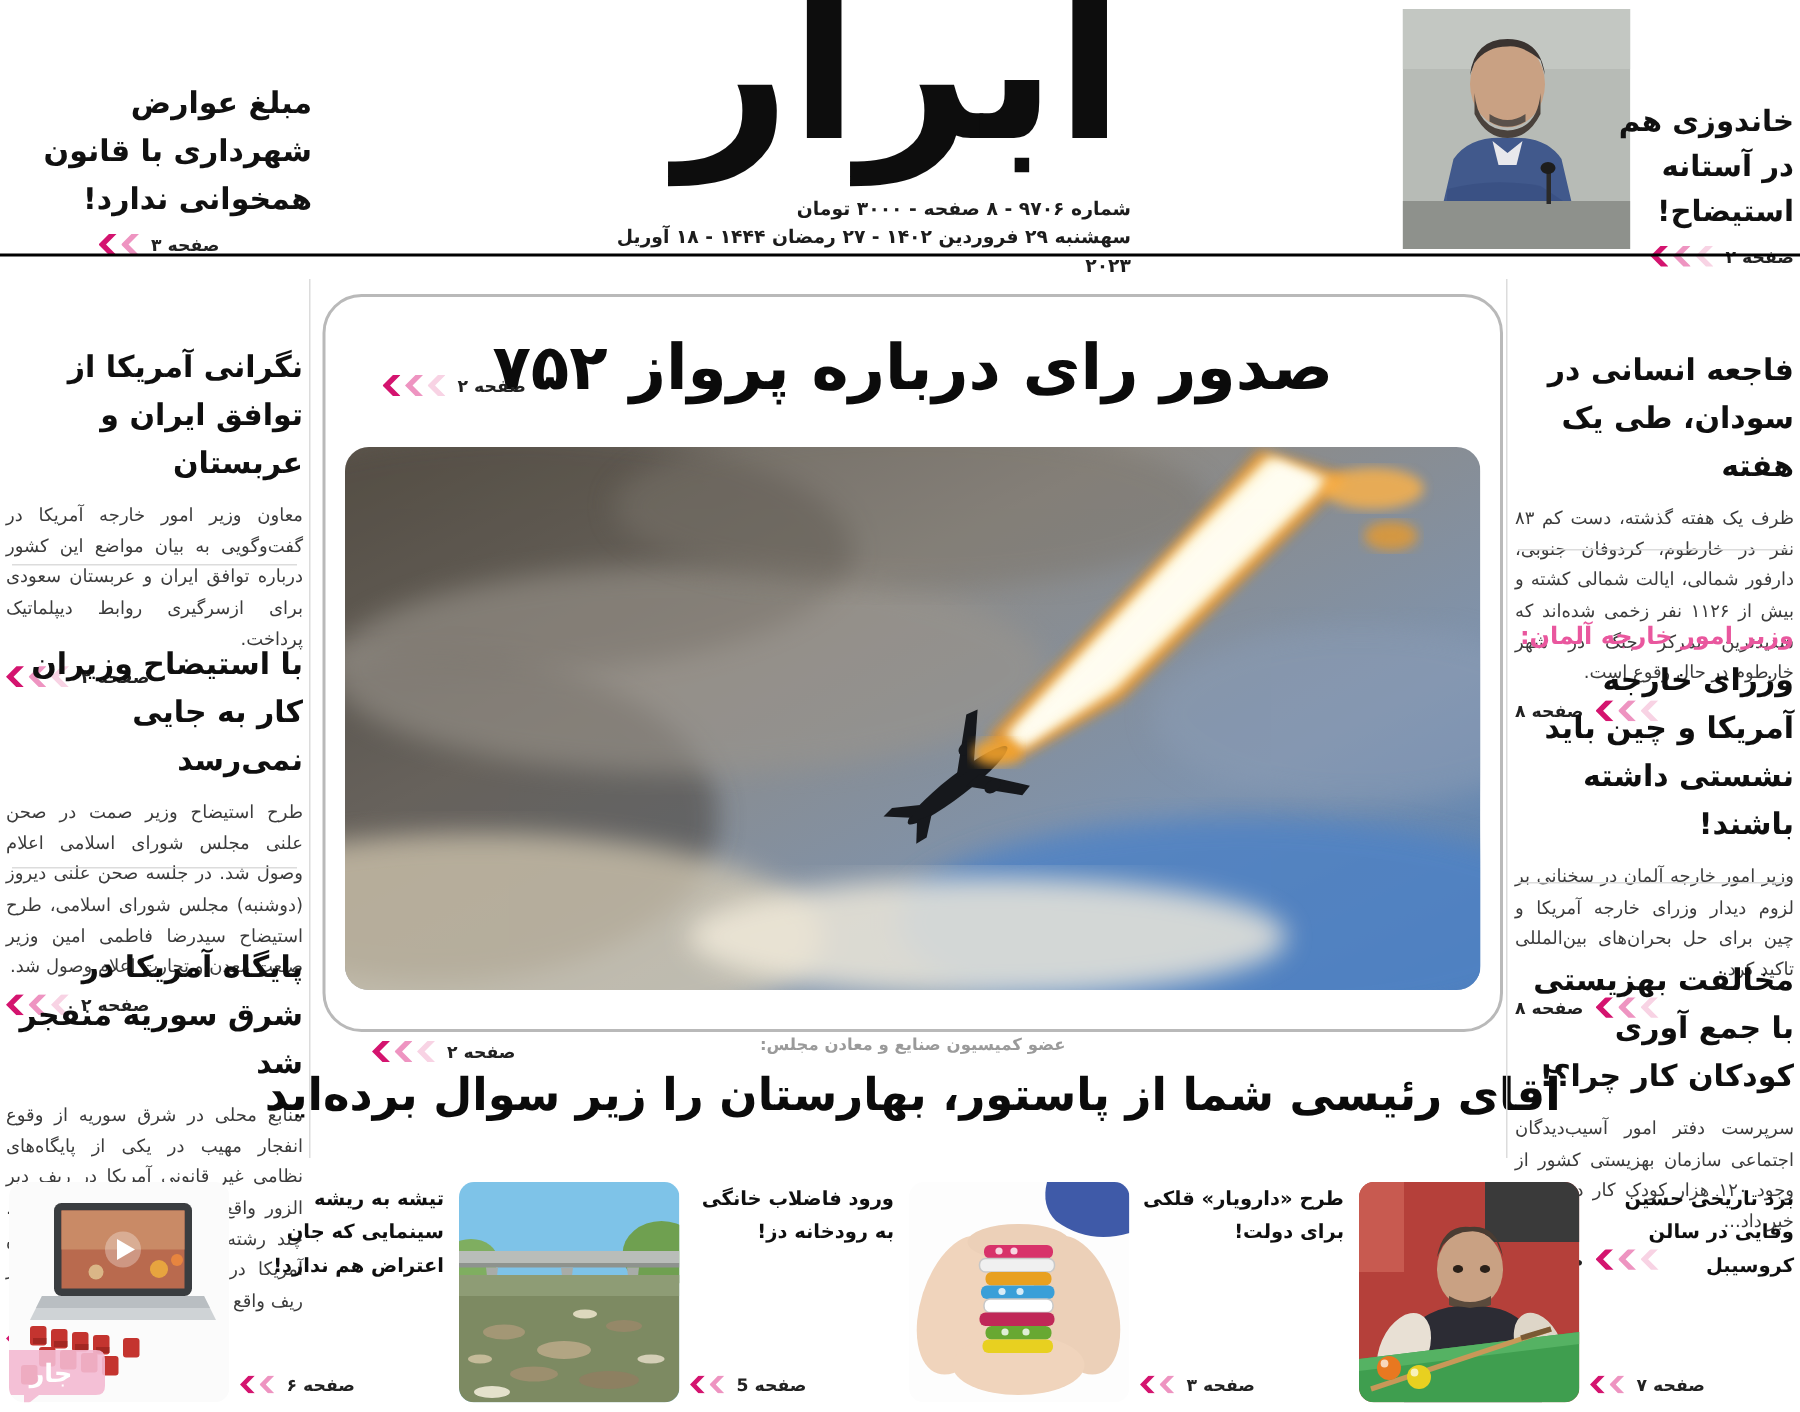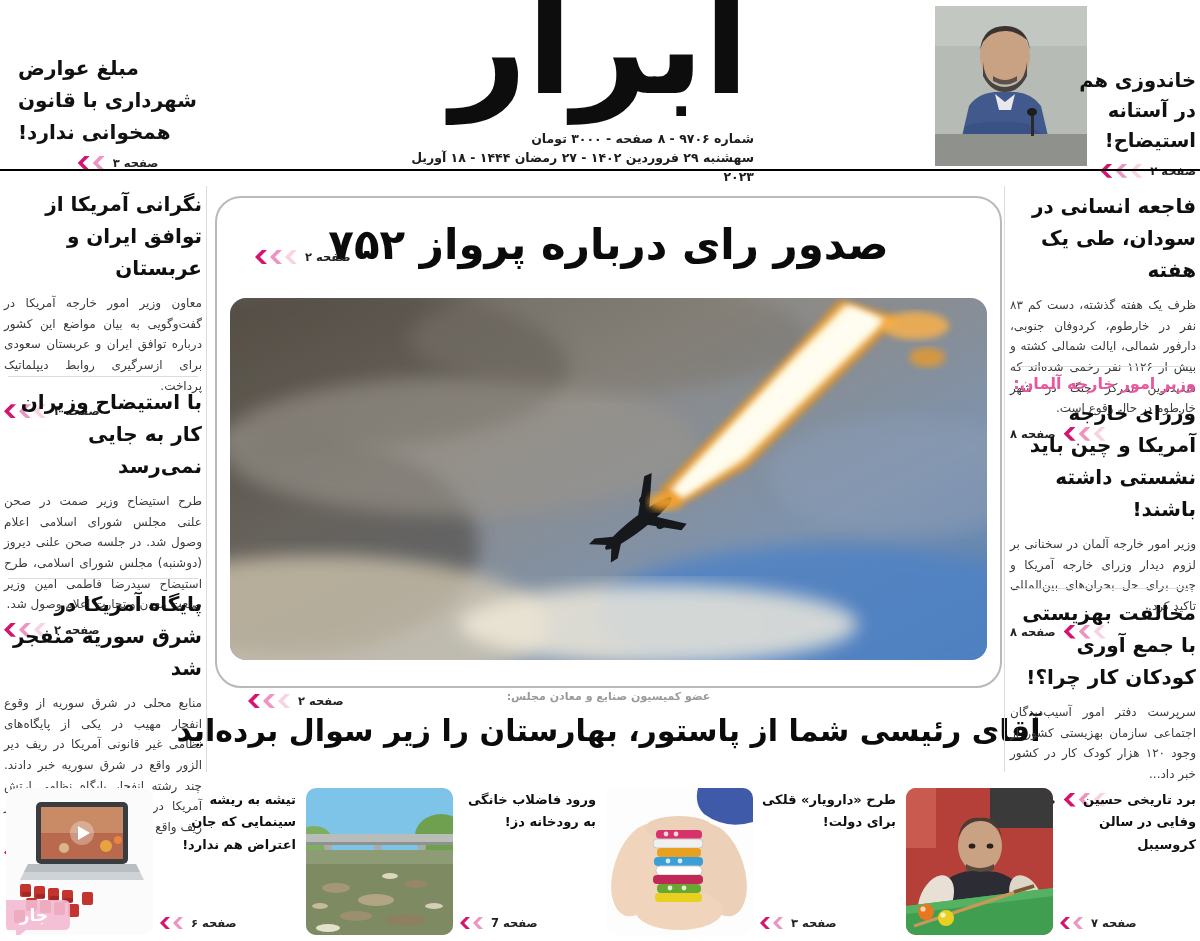--- a/index.html
+++ b/index.html
@@ -18,39 +18,39 @@
   .chev{width:12px;height:14px;display:inline-block;
         clip-path:polygon(58% 0,100% 0,42% 50%,100% 100%,58% 100%,0 50%);}
   .chev.c1{background:var(--accent-dark);}
   .chev.c2{background:var(--accent-mid);}
   .chev.c3{background:var(--accent-light);}
   .pageref .lbl{font-size:11.5px;font-weight:bold;color:#222;margin-left:5px;direction:rtl;}
   .pageref.rev .lbl{margin-left:0;margin-right:5px;}
   .pageref.small .chev{width:10px;height:12px;}
 
   
-  .topleft{position:absolute;top:52px;left:16px;width:204px;text-align:left;}
+  .topleft{position:absolute;top:52px;left:4px;width:204px;text-align:right;}
   .topleft h3{font-size:20px;line-height:1.6;color:#111;padding-left:2px;}
   .topleft .pageref{justify-content:center;margin-top:8px;}
 
   .masthead-title{position:absolute;top:-22px;left:445px;width:310px;text-align:center;
                   font-size:132px;font-weight:bold;color:#0d0d0d;letter-spacing:-4px;line-height:1.05;}
   .masthead-meta{position:absolute;top:130px;left:398px;width:356px;text-align:right;
                  font-size:12.5px;font-weight:bold;color:#1c1c1c;line-height:1.5;}
 
   .topright-photo{position:absolute;top:6px;left:935px;width:152px;height:160px;overflow:hidden;}
   .topright-text{position:absolute;top:66px;left:1068px;width:128px;text-align:right;}
   .topright-text h3{font-size:19.5px;line-height:1.55;color:#111;}
   .topright-text .pageref{margin-top:7px;justify-content:flex-end;}
 
   .top-rule{position:absolute;top:169px;left:0;width:1200px;height:2px;background:#000;}
 
   
   .vrule{position:absolute;top:186px;width:1px;height:586px;background:var(--rule);}
-  .col-art{position:absolute;text-align:right;}
+  .col-art{position:absolute;text-align:right;margin-top:40px;}
   .col-art h2{font-size:20px;line-height:1.6;color:#0f0f0f;}
   .col-art .body{margin-top:9px;font-size:12px;line-height:1.72;color:#3c3c3c;text-align:justify;}
   .col-art .pageref{margin-top:8px;}
   .col-art .kicker{font-size:16px;font-weight:bold;color:var(--kicker-pink);margin-bottom:4px;}
   .hdiv{position:absolute;height:1px;background:var(--rule);}
 
   
   .main-card{position:absolute;top:196px;left:215px;width:787px;height:492px;
              border:2px solid #b9b9b9;border-radius:26px;background:#fff;}
   .main-card h1{margin-top:22px;text-align:center;font-size:42px;color:#0b0b0b;letter-spacing:-1px;}
@@ -335,21 +335,21 @@
           <ellipse cx="128" cy="118" rx="9" ry="3" fill="#ded6c0"></ellipse>
           <ellipse cx="14" cy="118" rx="8" ry="3" fill="#ccc0a0"></ellipse>
         </g>
       </svg>
     </div>
     <div class="ttext">
       <h3>ورود فاضلاب خانگی به رودخانه دز!</h3>
       <div class="pageref small">
         <span class="chev c1"></span>
         <span class="chev c2"></span>
-        <span class="lbl">صفحه 7</span>
+        <span class="lbl">صفحه 5</span>
       </div>
     </div>
   </div>
 
   <div class="teaser" style="left:600px;">
     <div class="thumb">
       <svg viewBox="0 0 147 147">
         <rect width="147" height="147" fill="#fdfdfd"></rect>
         <path d="M92 0 L147 0 L147 34 Q120 42 98 26 Q88 16 92 0 Z" fill="#3f5aa8"></path>
         <ellipse cx="34" cy="82" rx="26" ry="48" fill="#f0d4bc" transform="rotate(18 34 82)"></ellipse>

